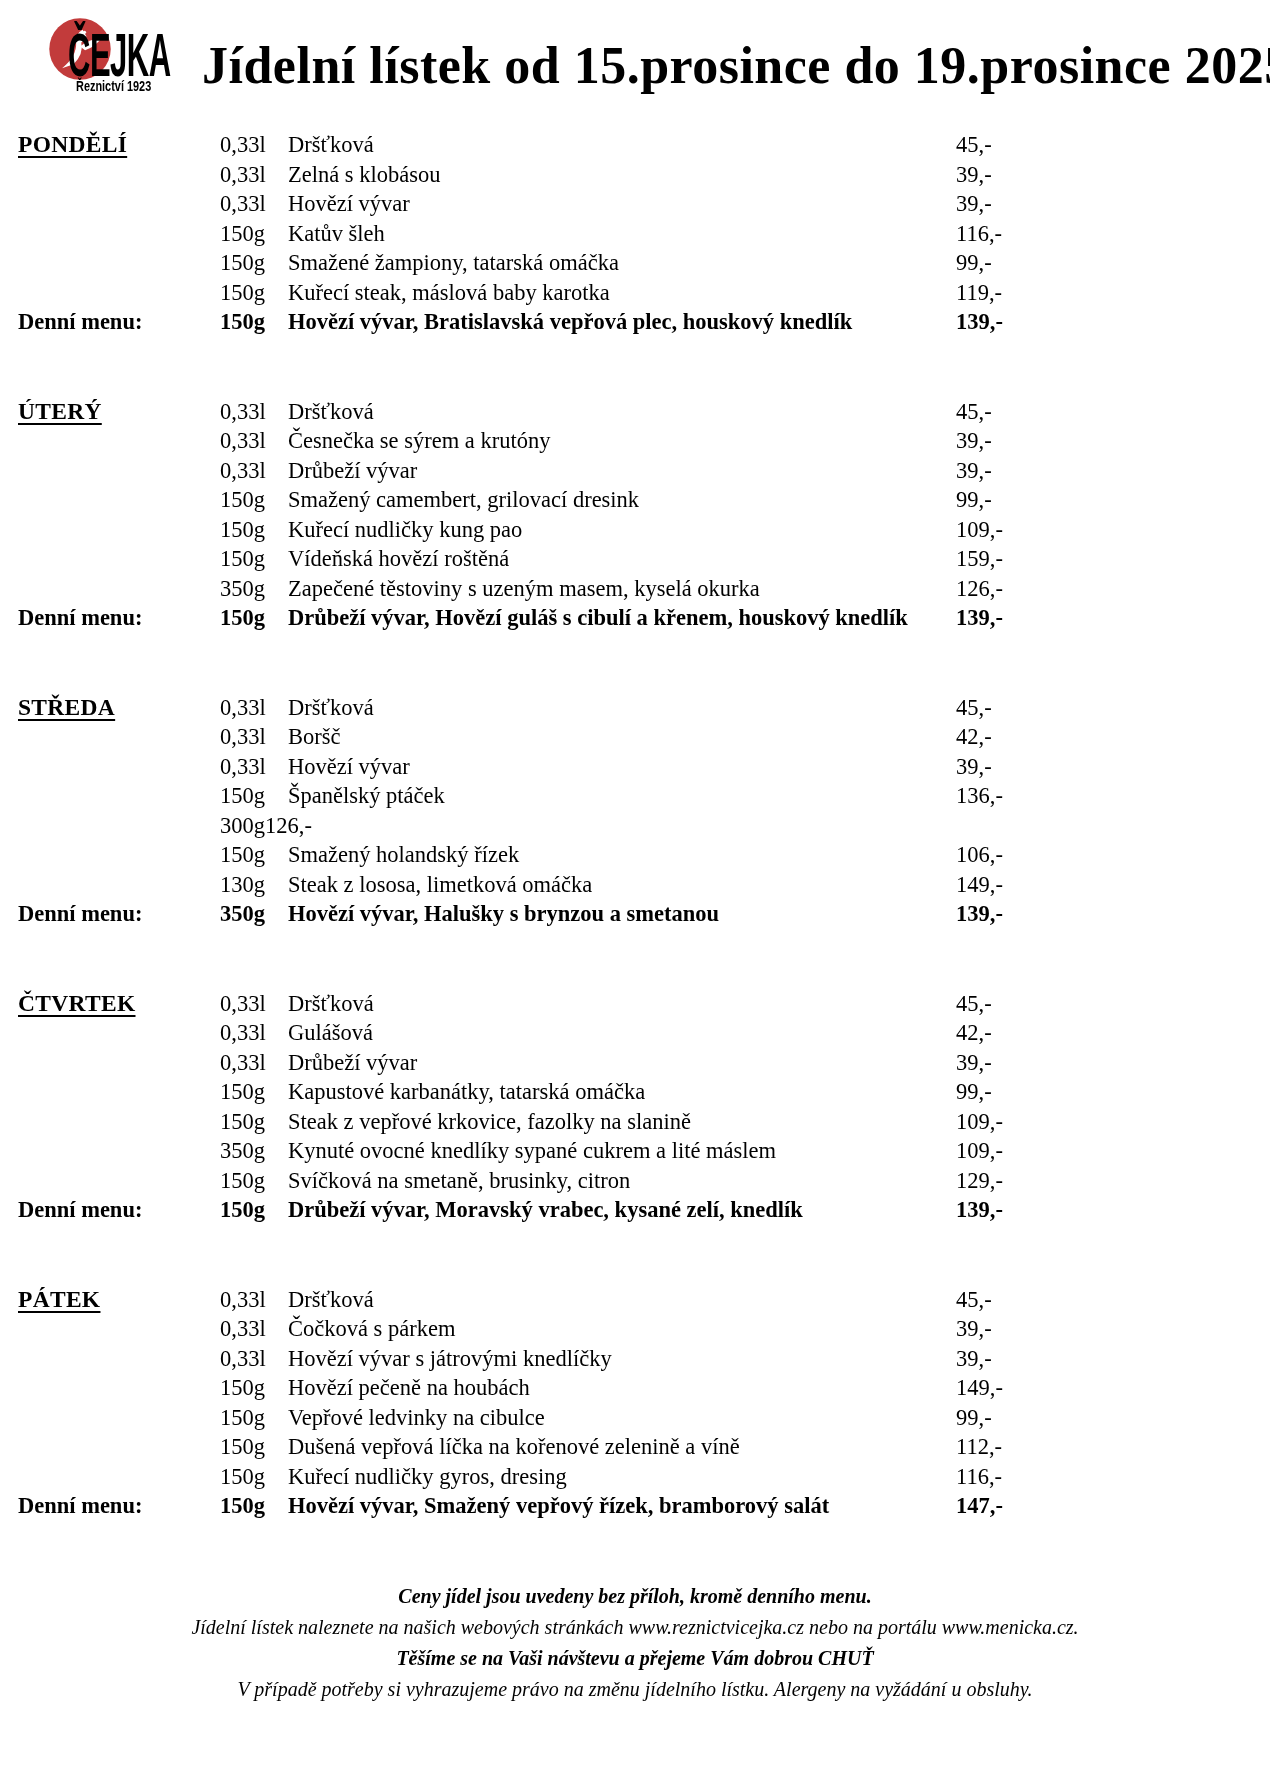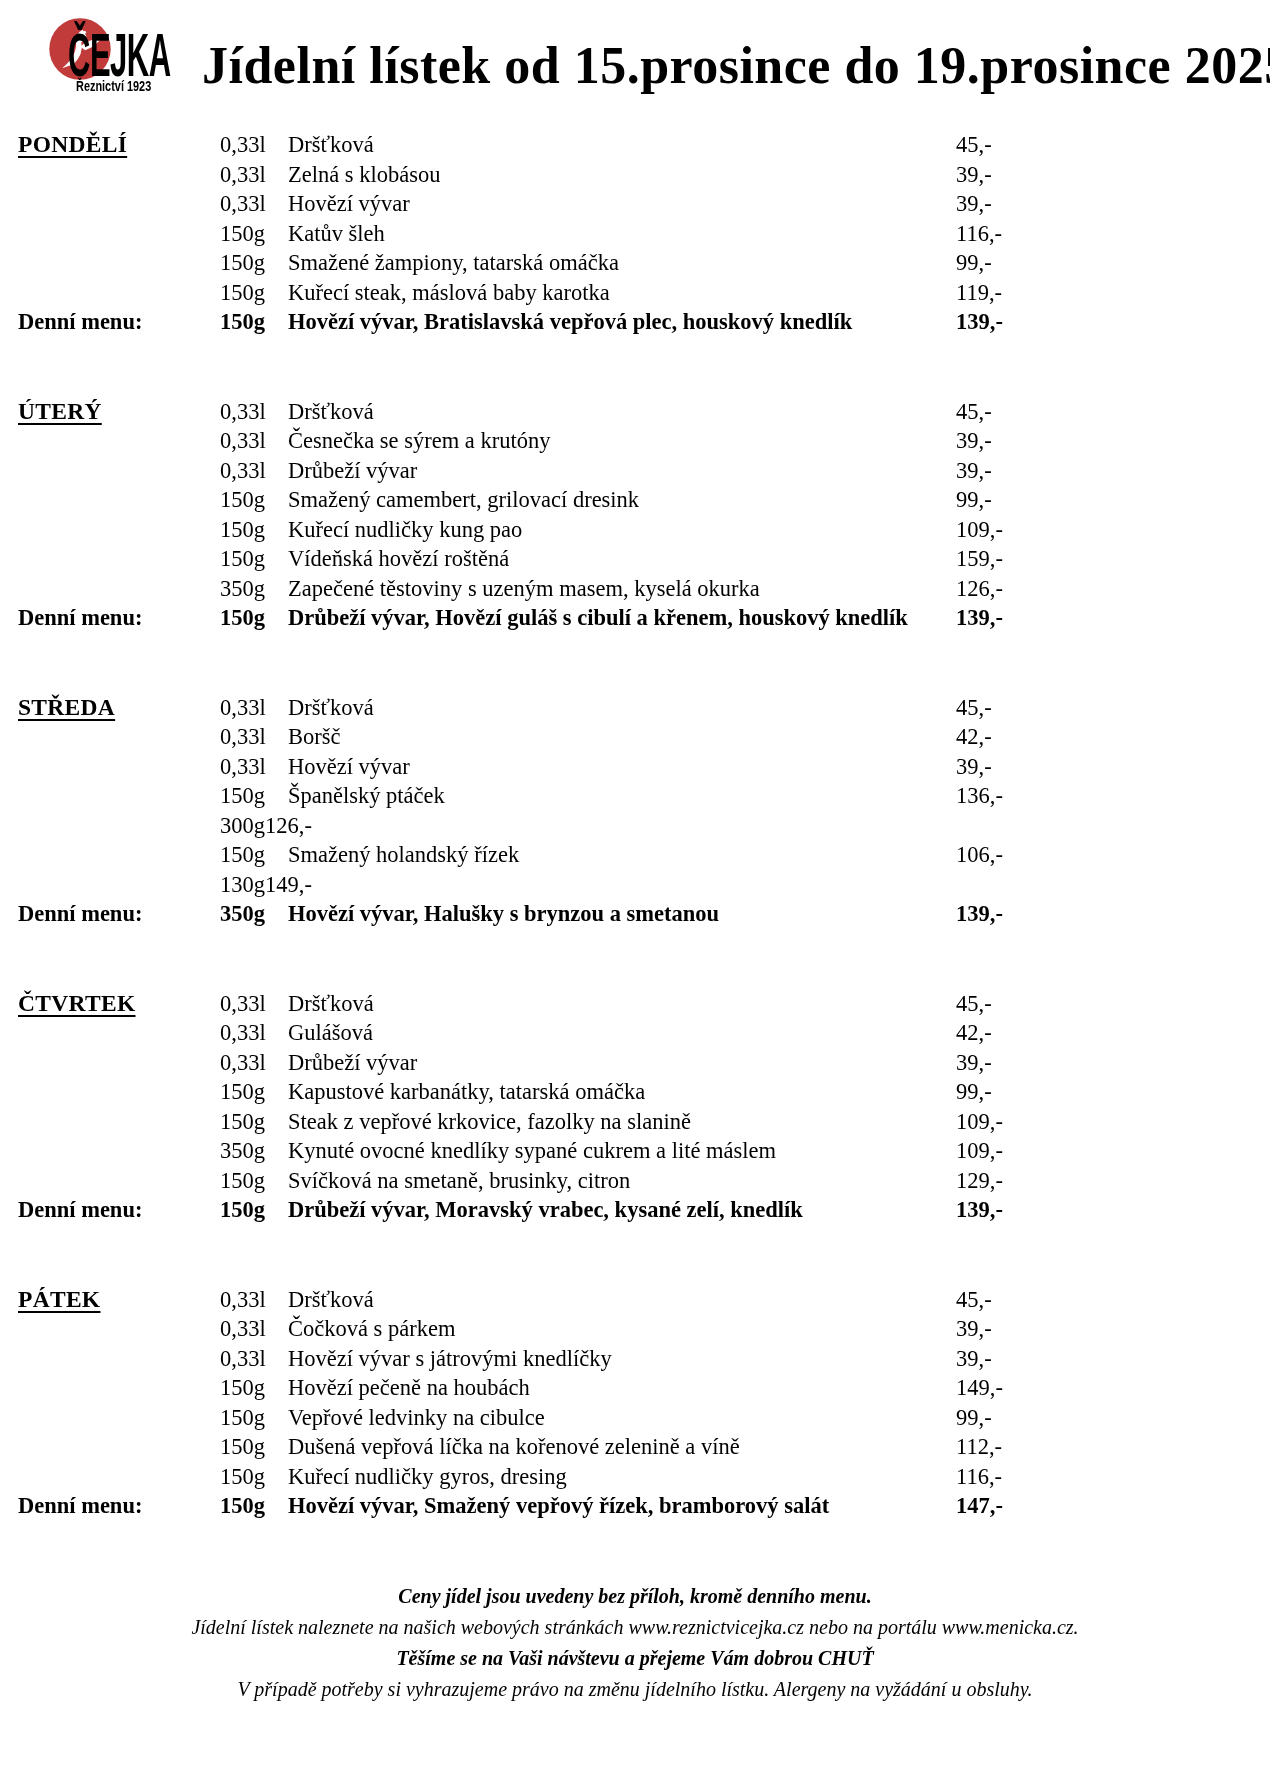--- a/index.html
+++ b/index.html
@@ -197,20 +197,21 @@
   </div>
         <div class="menu-row">
     <span class="c-label"><span class="c-label-text"></span></span>
     <span class="c-portion">150g</span>
     <span class="c-dish">Smažený holandský řízek</span>
     <span class="c-price">106,-</span>
   </div>
         <div class="menu-row">
     <span class="c-label"><span class="c-label-text"></span></span>
     <span class="c-portion">130g</span>
+    <span class="c-dish">Steak z lososa, limetková omáčka</span>
     <span class="c-price">149,-</span>
   </div>
         <div class="menu-row daily">
     <span class="c-label"><span class="c-label-text">Denní menu:</span></span>
     <span class="c-portion">350g</span>
     <span class="c-dish">Hovězí vývar, Halušky s brynzou a smetanou</span>
     <span class="c-price">139,-</span>
   </div>
       </section>
       <section class="day-section">

